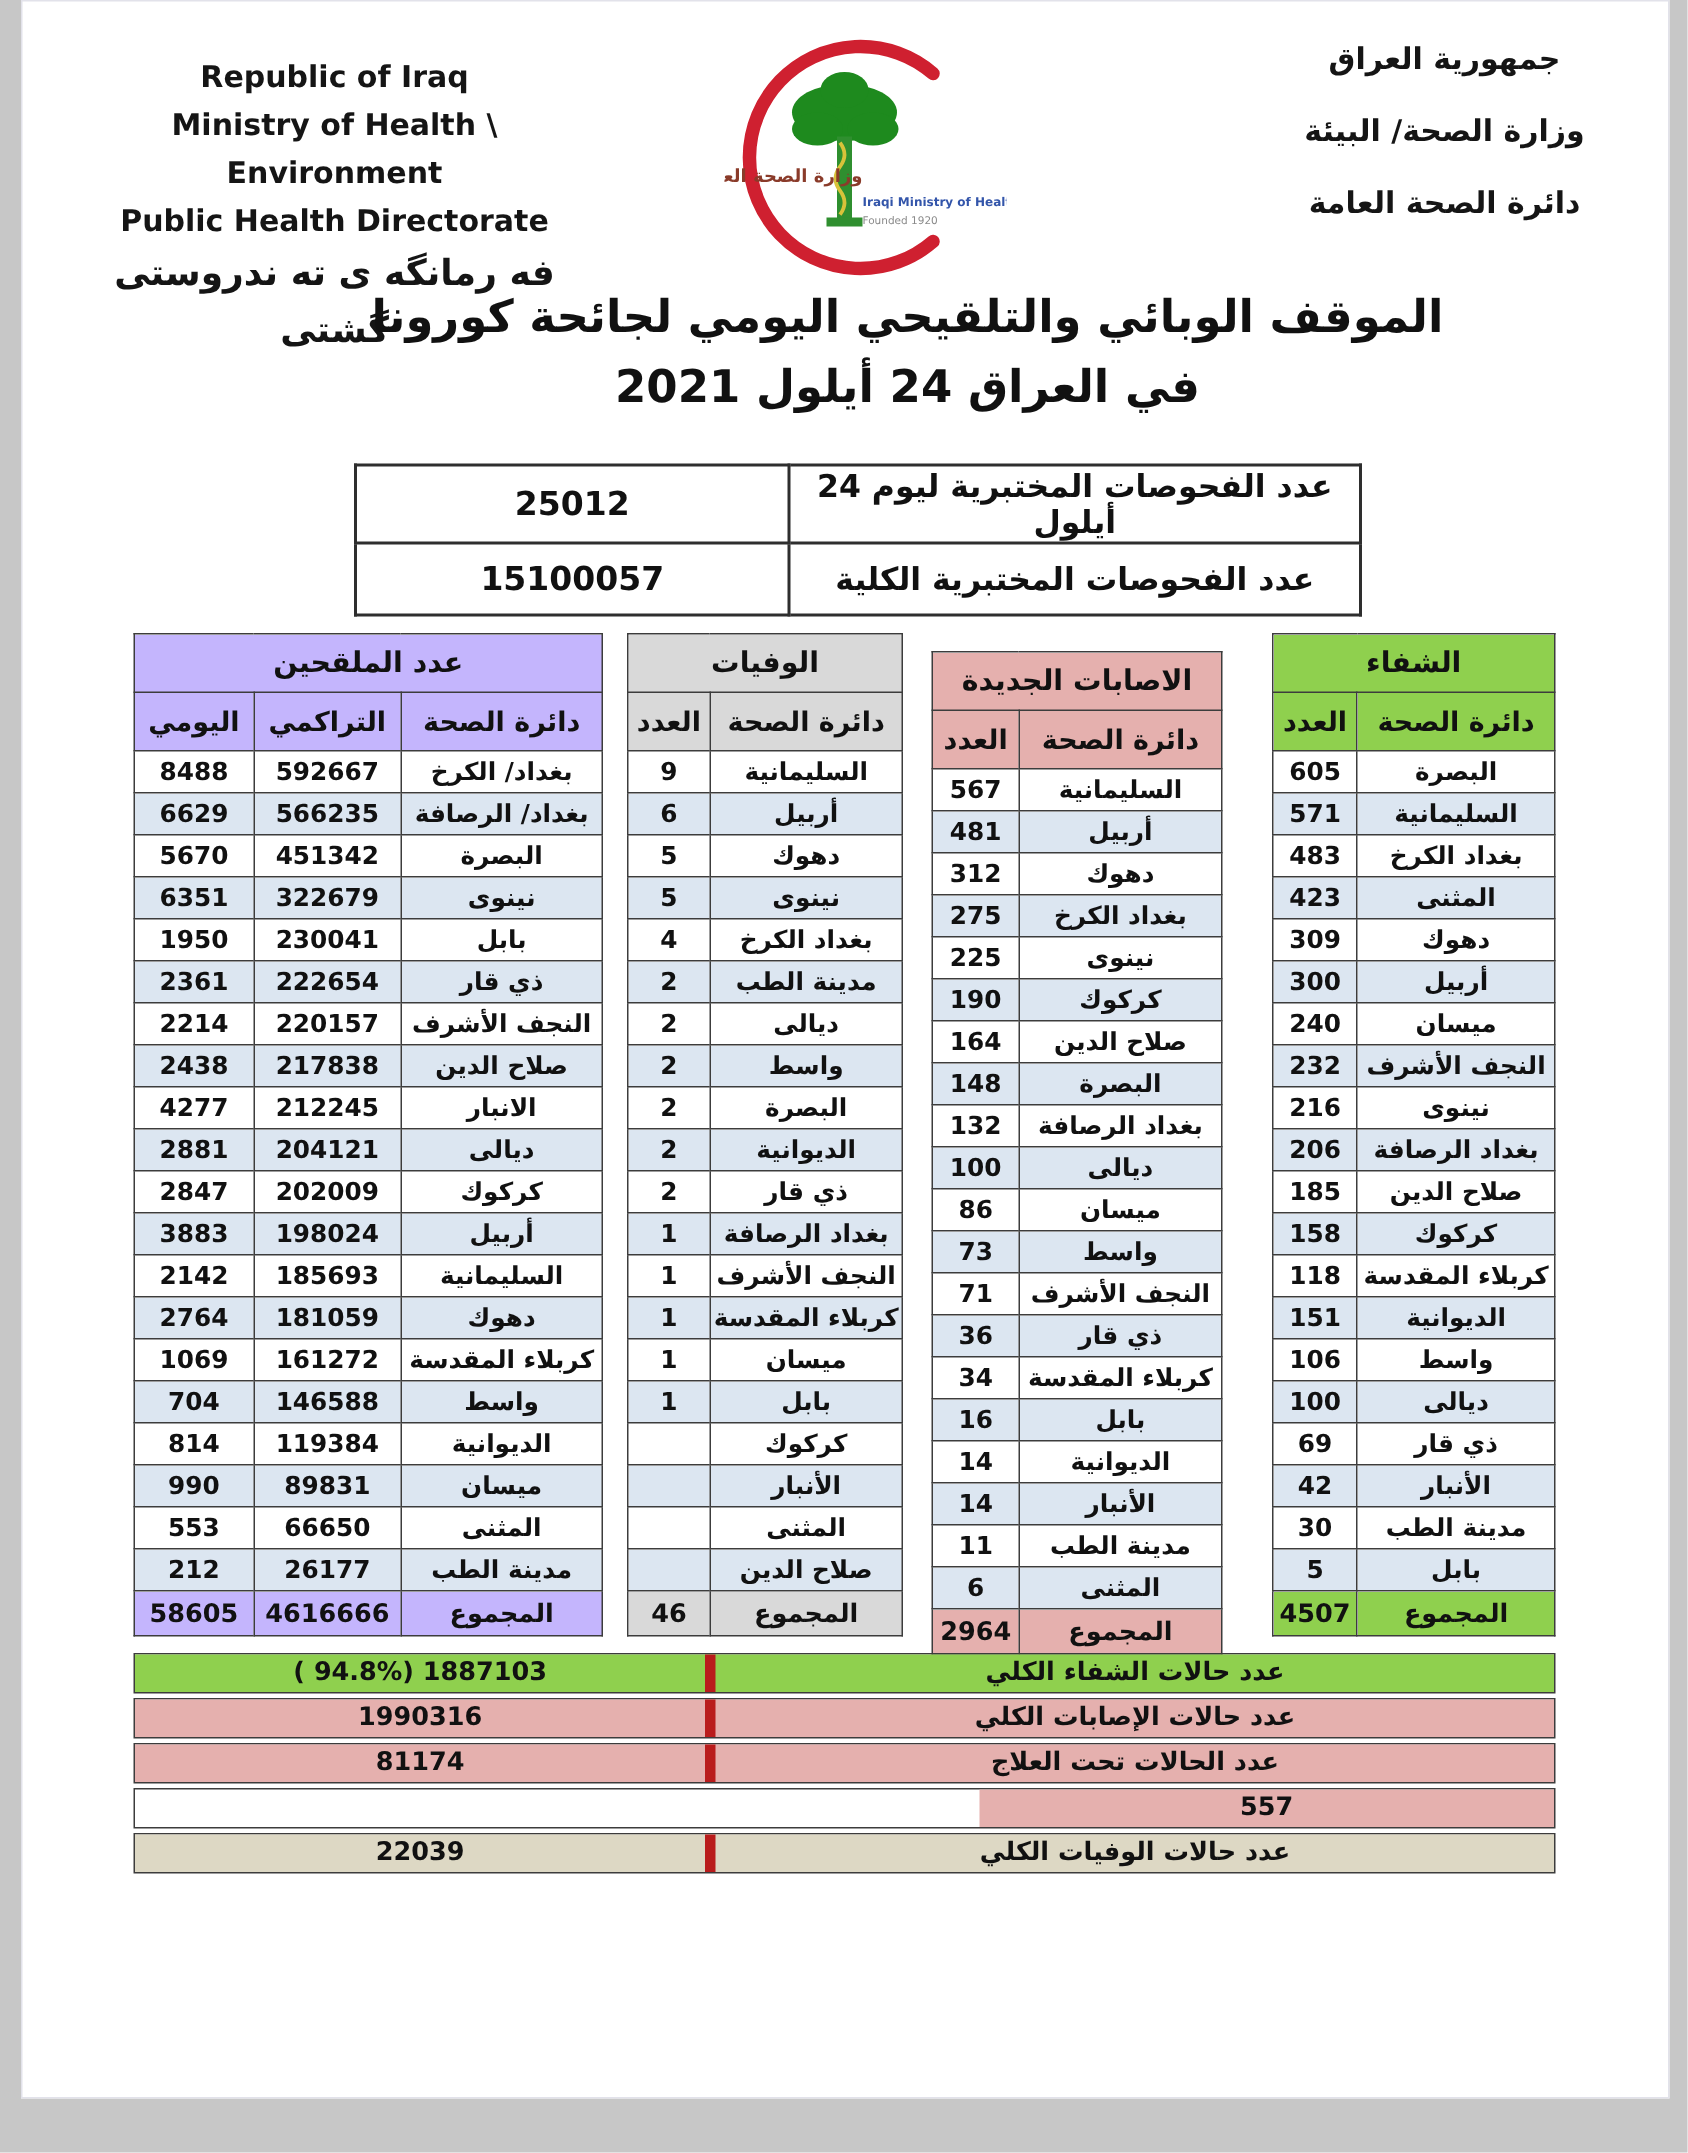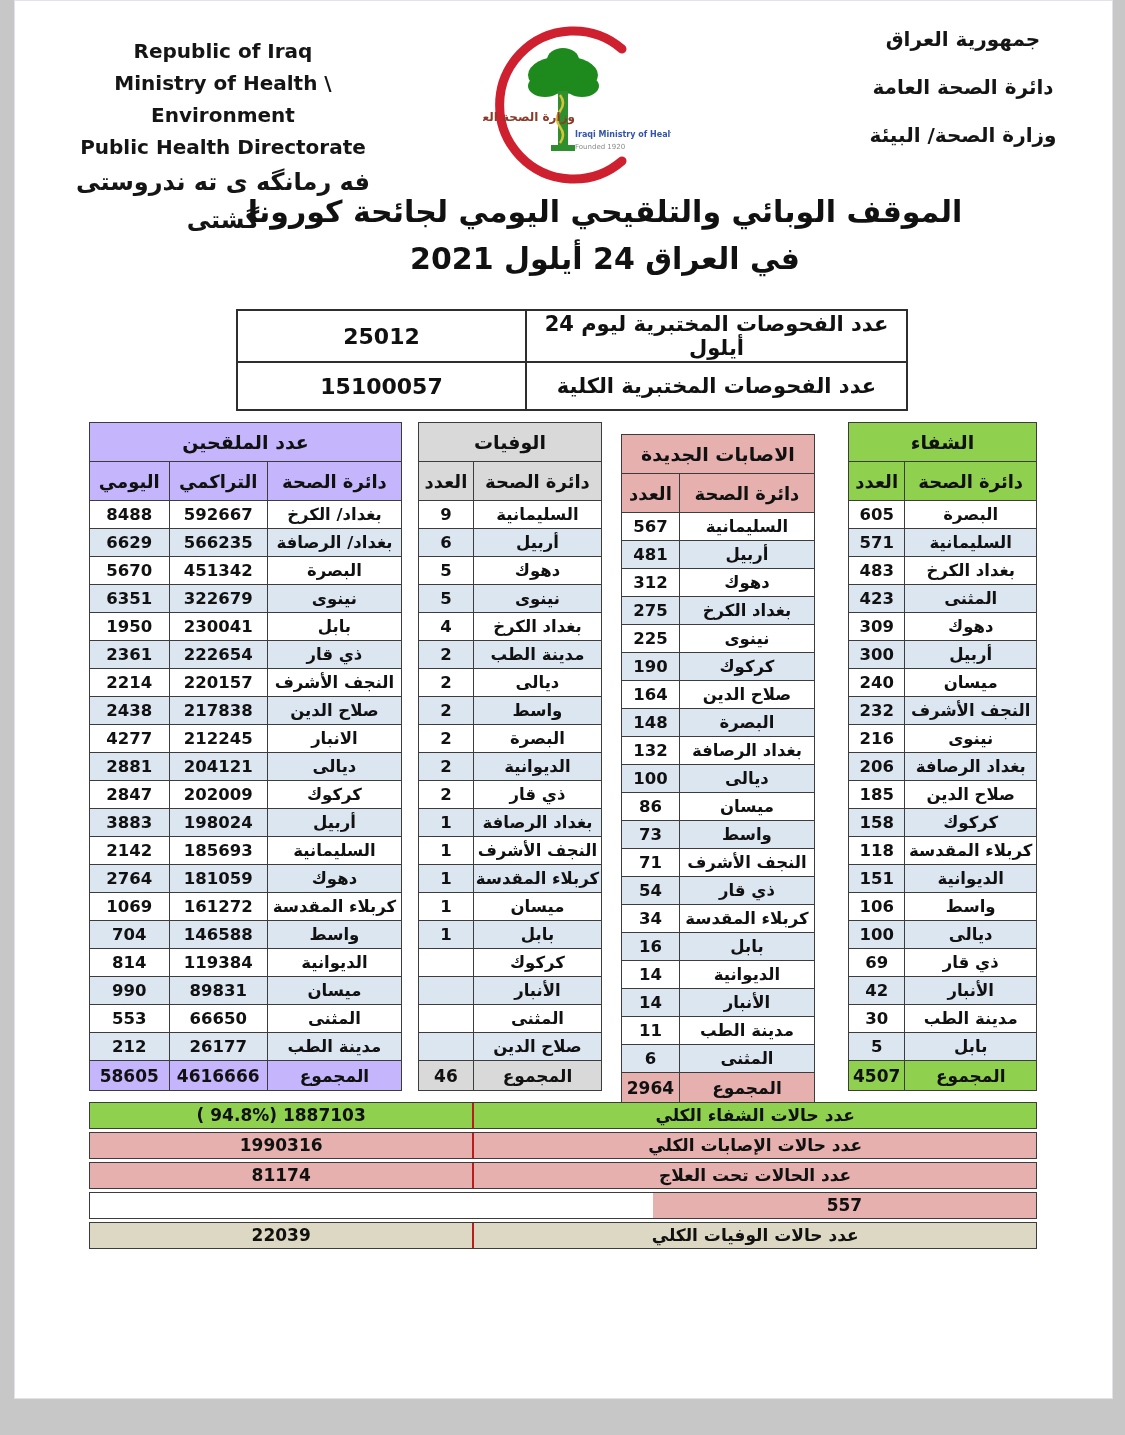--- a/index.html
+++ b/index.html
@@ -50,21 +50,21 @@
   .bg-blue{background:#c4b5fd;}
   .bg-beige{background:#ddd8c4;}
   .t-vacc{left:74px;top:421px;width:313px;}
   .t-death{left:403px;top:421px;width:184px;}
   .t-infect{left:606px;top:433px;width:194px;}
   .t-recov{left:833px;top:421px;width:189px;}
   
   .summary{left:74px;top:1101px;width:948px;direction:rtl;}
   .sum-row{display:flex;height:27px;margin-bottom:3px;
     border:1px solid #3c3c3c;box-sizing:border-box;}
-  .sum-label{width:59.5%;border-left:2px solid #b91c1c;text-align:center;
+  .sum-label{width:59.5%;border-left:7px solid #b91c1c;text-align:center;
     font-size:17px;font-weight:bold;color:#111;line-height:25px;
     overflow:hidden;white-space:nowrap;}
   .sum-value{width:40.5%;direction:ltr;text-align:center;font-size:17px;
     font-weight:bold;color:#111;line-height:25px;}
 </style>
 </head>
 <body>
 
 <div class="page">
 
@@ -88,22 +88,22 @@
         <rect x="68" y="134" width="24" height="6" fill="#2f8f2f"></rect>
       </g>
       <text x="92" y="110" font-size="12" font-weight="bold" fill="#8a3b2a" direction="rtl">وزارة الصحة العراقية</text>
       <text x="92" y="126" font-size="8" font-weight="bold" fill="#3355aa">Iraqi Ministry of Health</text>
       <text x="92" y="138" font-size="7" fill="#8a8a8a">Founded 1920</text>
     </svg>
   </div>
 
   <div class="abs hdr-right">
     <div>جمهورية العراق</div>
+    <div>وزارة الصحة/ البيئة</div>
     <div>دائرة الصحة العامة</div>
-    <div>وزارة الصحة/ البيئة</div>
   </div>
 
   <div class="abs title">
     <div>الموقف الوبائي والتلقيحي اليومي لجائحة كورونا</div>
     <div>في العراق  24  أيلول 2021</div>
   </div>
 
   <div class="abs tests">
     <table>
       <tbody>
@@ -471,21 +471,21 @@
             <td class="num">73</td>
           </tr>
 
           <tr>
             <td>النجف الأشرف</td>
             <td class="num">71</td>
           </tr>
 
           <tr>
             <td>ذي قار</td>
-            <td class="num">54</td>
+            <td class="num">36</td>
           </tr>
 
           <tr>
             <td>كربلاء المقدسة</td>
             <td class="num">34</td>
           </tr>
 
           <tr>
             <td>بابل</td>
             <td class="num">16</td>

